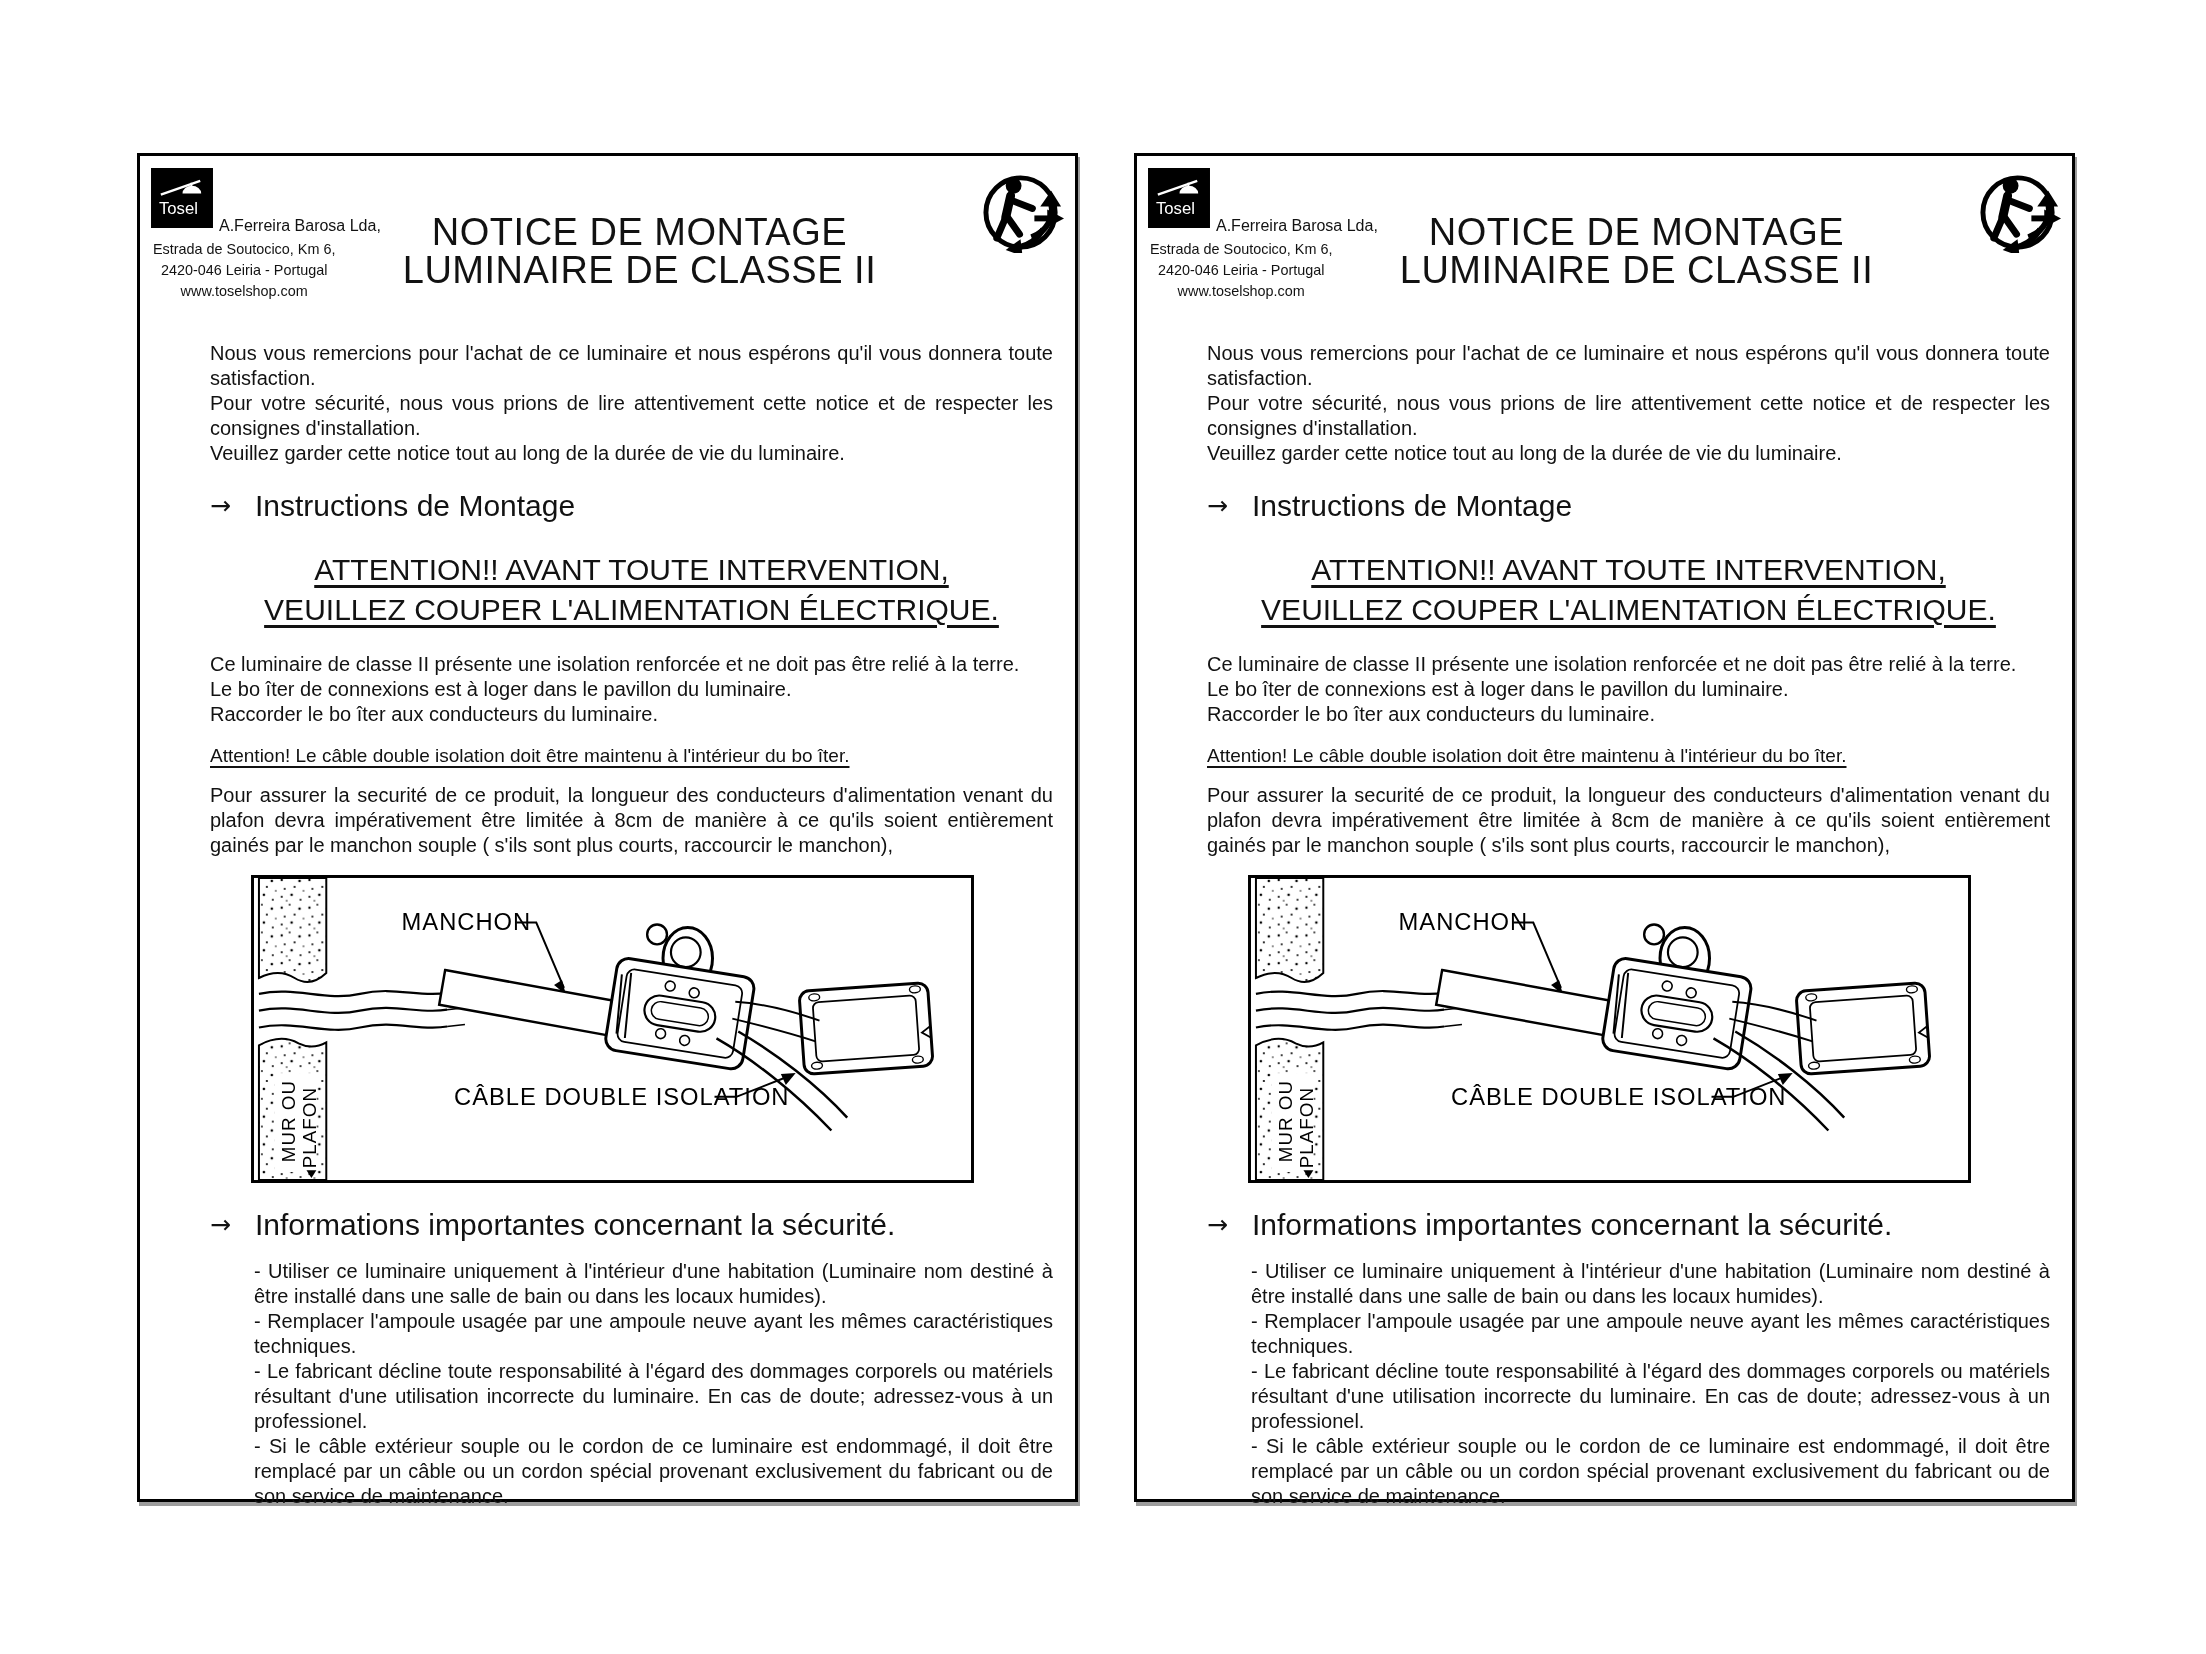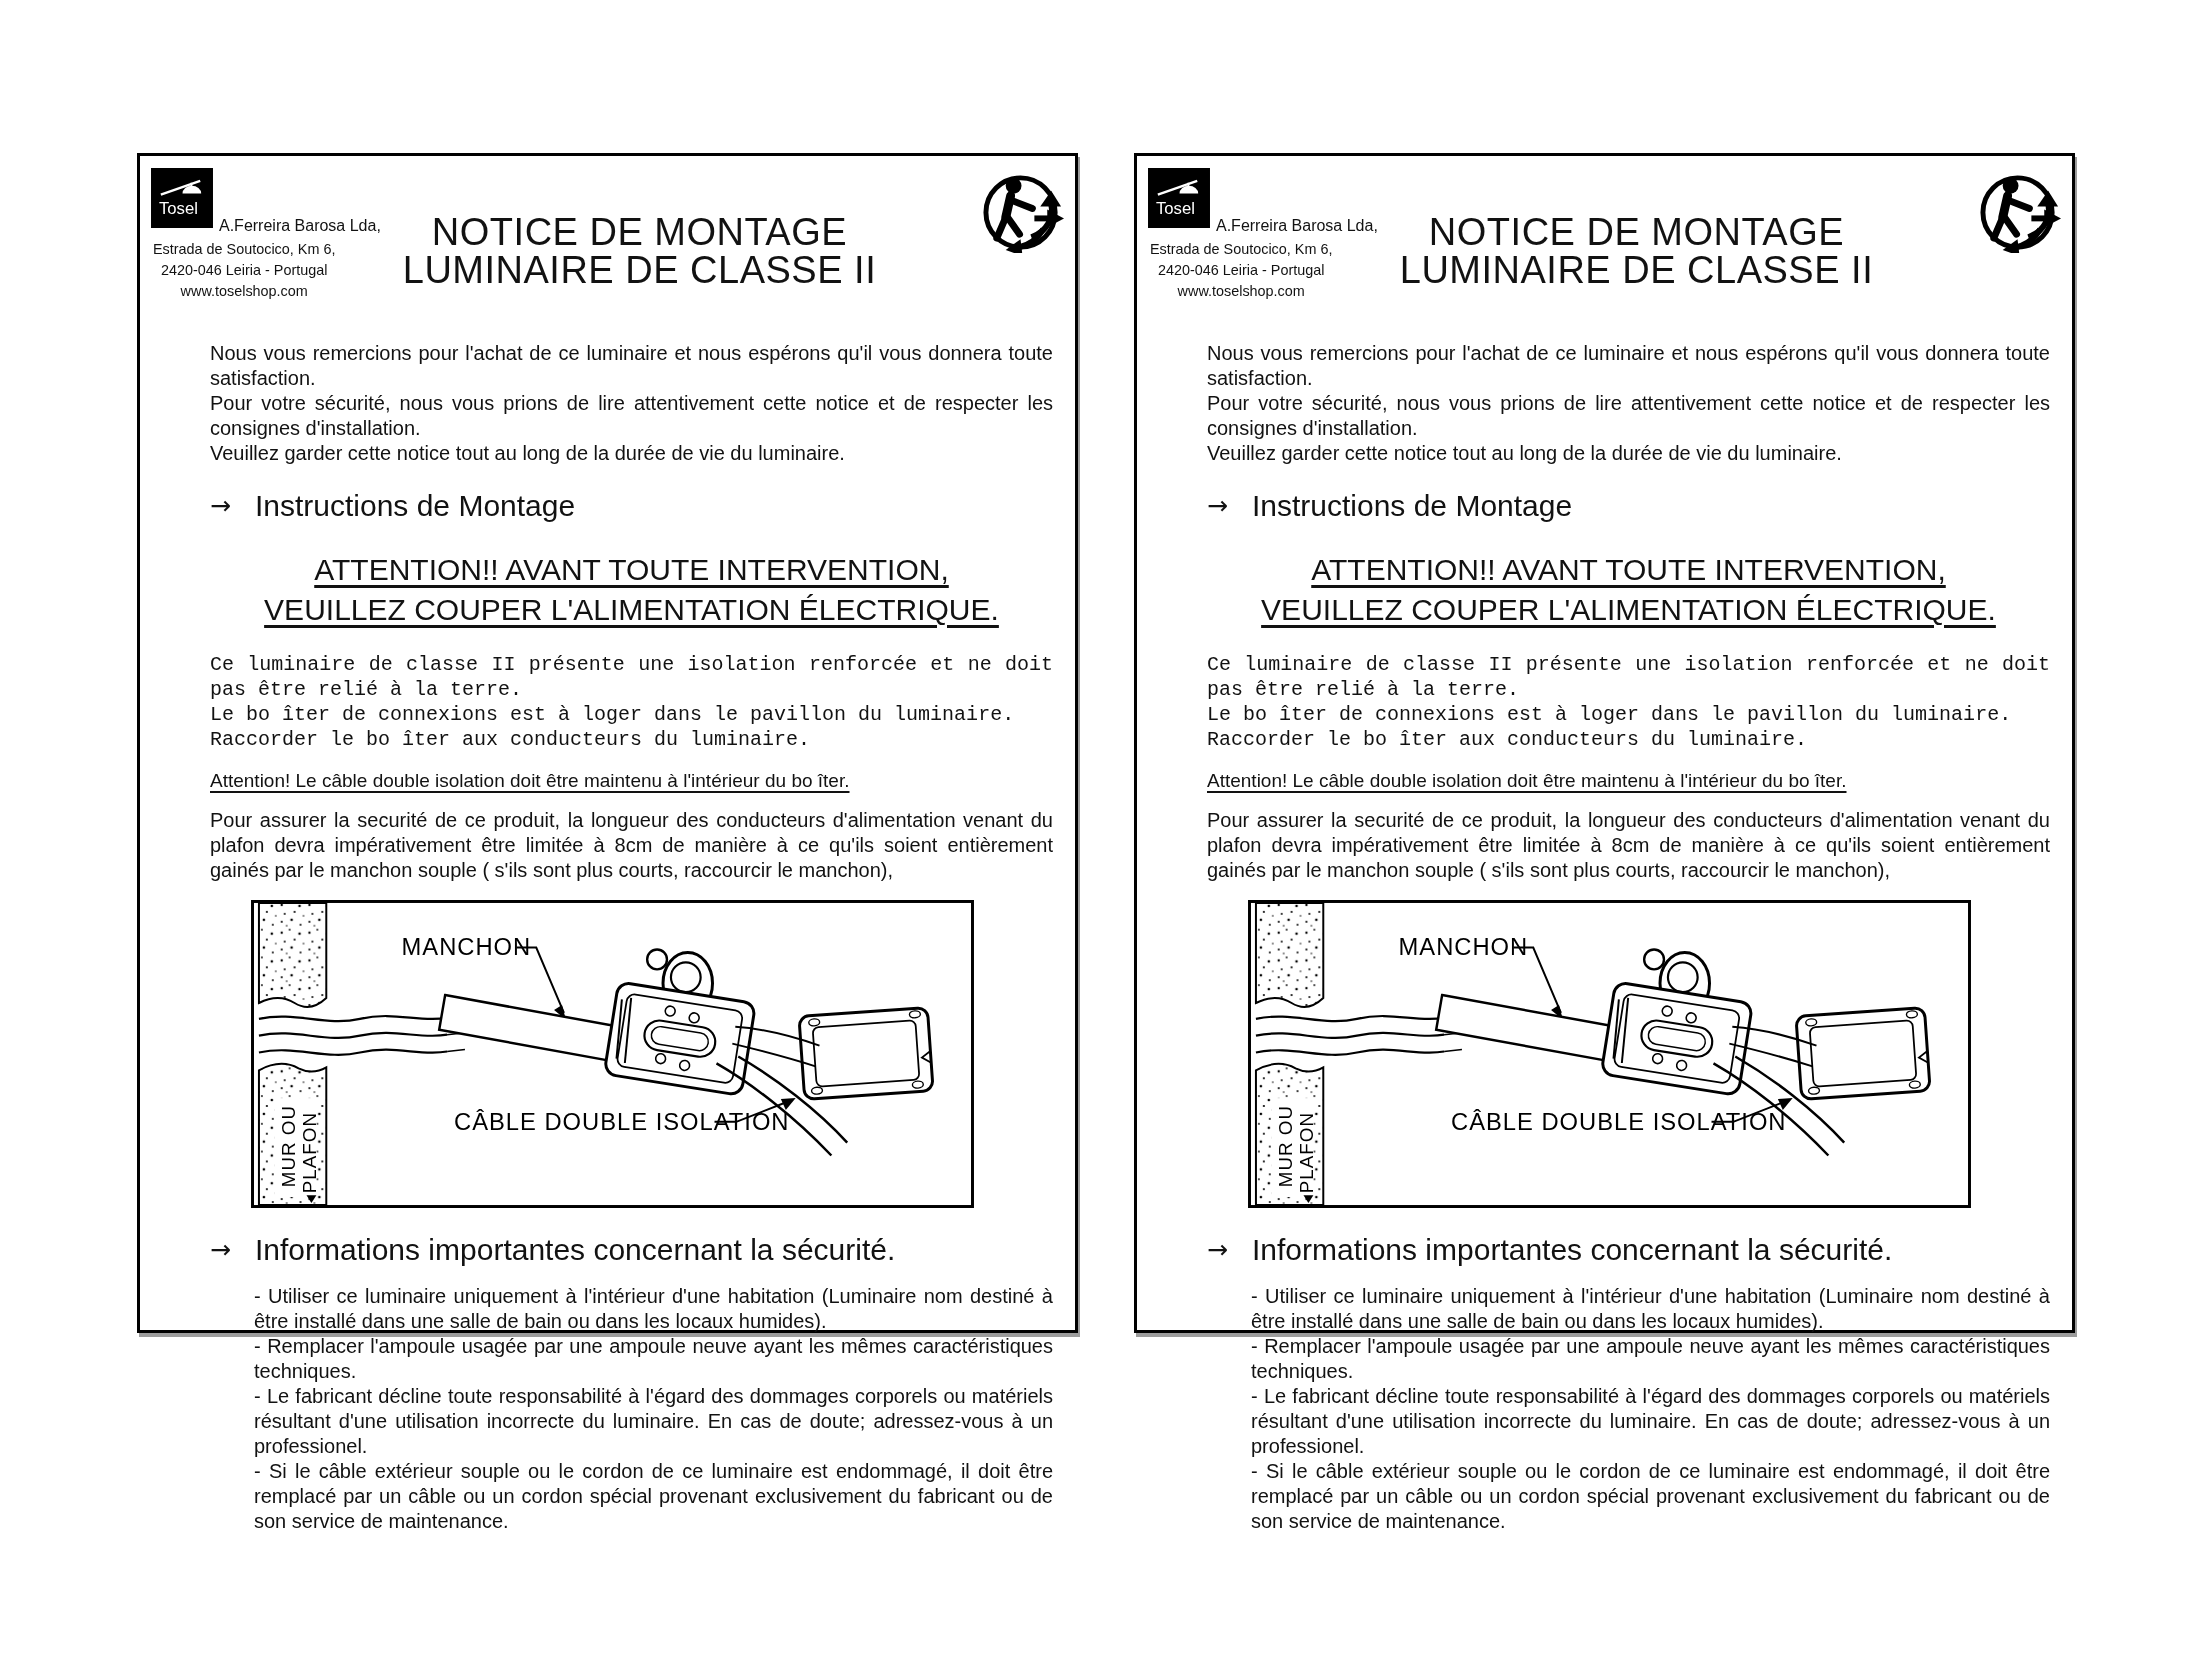--- a/index.html
+++ b/index.html
@@ -4,21 +4,21 @@
 <style>
   * { margin:0; padding:0; box-sizing:border-box; }
   html,body { background:#ffffff; }
   #board {
     position:relative; width:2207px; height:1654px;
     background:#ffffff; overflow:hidden;
     font-family:"Liberation Sans", sans-serif; color:#121212;
   }
   .sheet {
     position:absolute; top:153px; left:137px;
-    width:941px; height:1180px;
+    width:941px; height:1349px;
     background:#ffffff; border:3px solid #000;
     box-shadow:2px 4px 0 #9c9c9c;
   }
   .sheet.sheet-2 { left:1134px; }
 
   .header { position:absolute; left:0; top:0; width:100%; height:149px; }
   .logo-square { position:absolute; left:11px; top:12px; width:62px; height:60px; }
   .addr1 { position:absolute; left:79px; top:61px; font-size:16px; }
   .addr-rest { position:absolute; left:13px; top:83px; font-size:14.4px; line-height:21px;text-align:center; }
   .doc-title {
@@ -32,21 +32,21 @@
   .inner { padding:149px 22px 0 70px; }
   p.body { font-size:20px; line-height:25px; text-align:justify; }
   .intro { margin-top:36px; }
   .sec-head { margin-top:22px; font-size:30px; line-height:36px; display:flex; align-items:center; gap:24px; }
   .sec-head .arr { font-family:"DejaVu Sans", sans-serif; font-size:25px; line-height:36px; }
   .sec-head.second { margin-top:20px; }
   .warn {
     margin-top:26px; font-size:30px; line-height:40px; text-align:center;
     text-decoration:underline; text-decoration-thickness:2.5px; text-underline-offset:5px;
   }
-  .class2 { margin-top:22px;font-family:Liberation Mono, monospace; }
+  .class2 { margin-top:22px; }
   .attn {
     margin-top:16px; font-size:19px; line-height:26px;
     text-decoration:underline; text-decoration-thickness:2px; text-underline-offset:4px;
   }
   .security { margin-top:14px; }
   .diagram-wrap { margin-top:17px; margin-left:41px; width:723px; height:308px; }
   .bullets { margin-top:16px;margin-left:44px; }
 
   svg text { font-family:"Liberation Sans", sans-serif; }
 </style>

